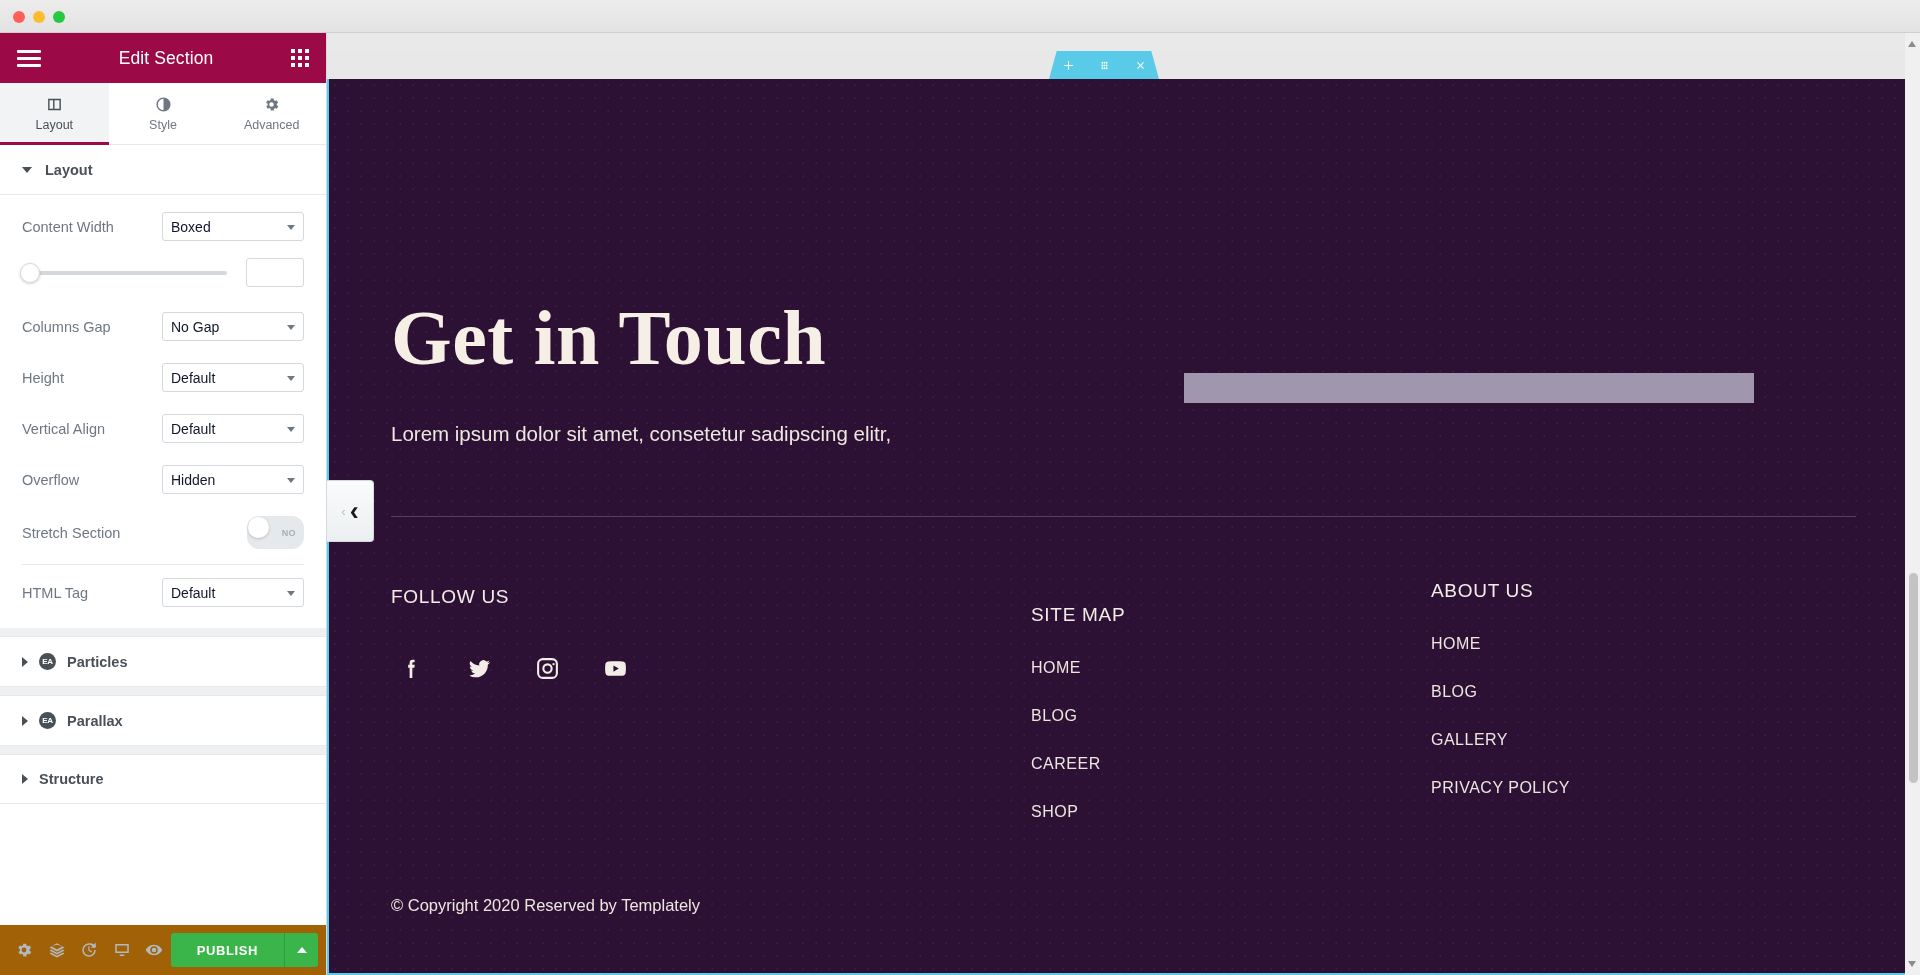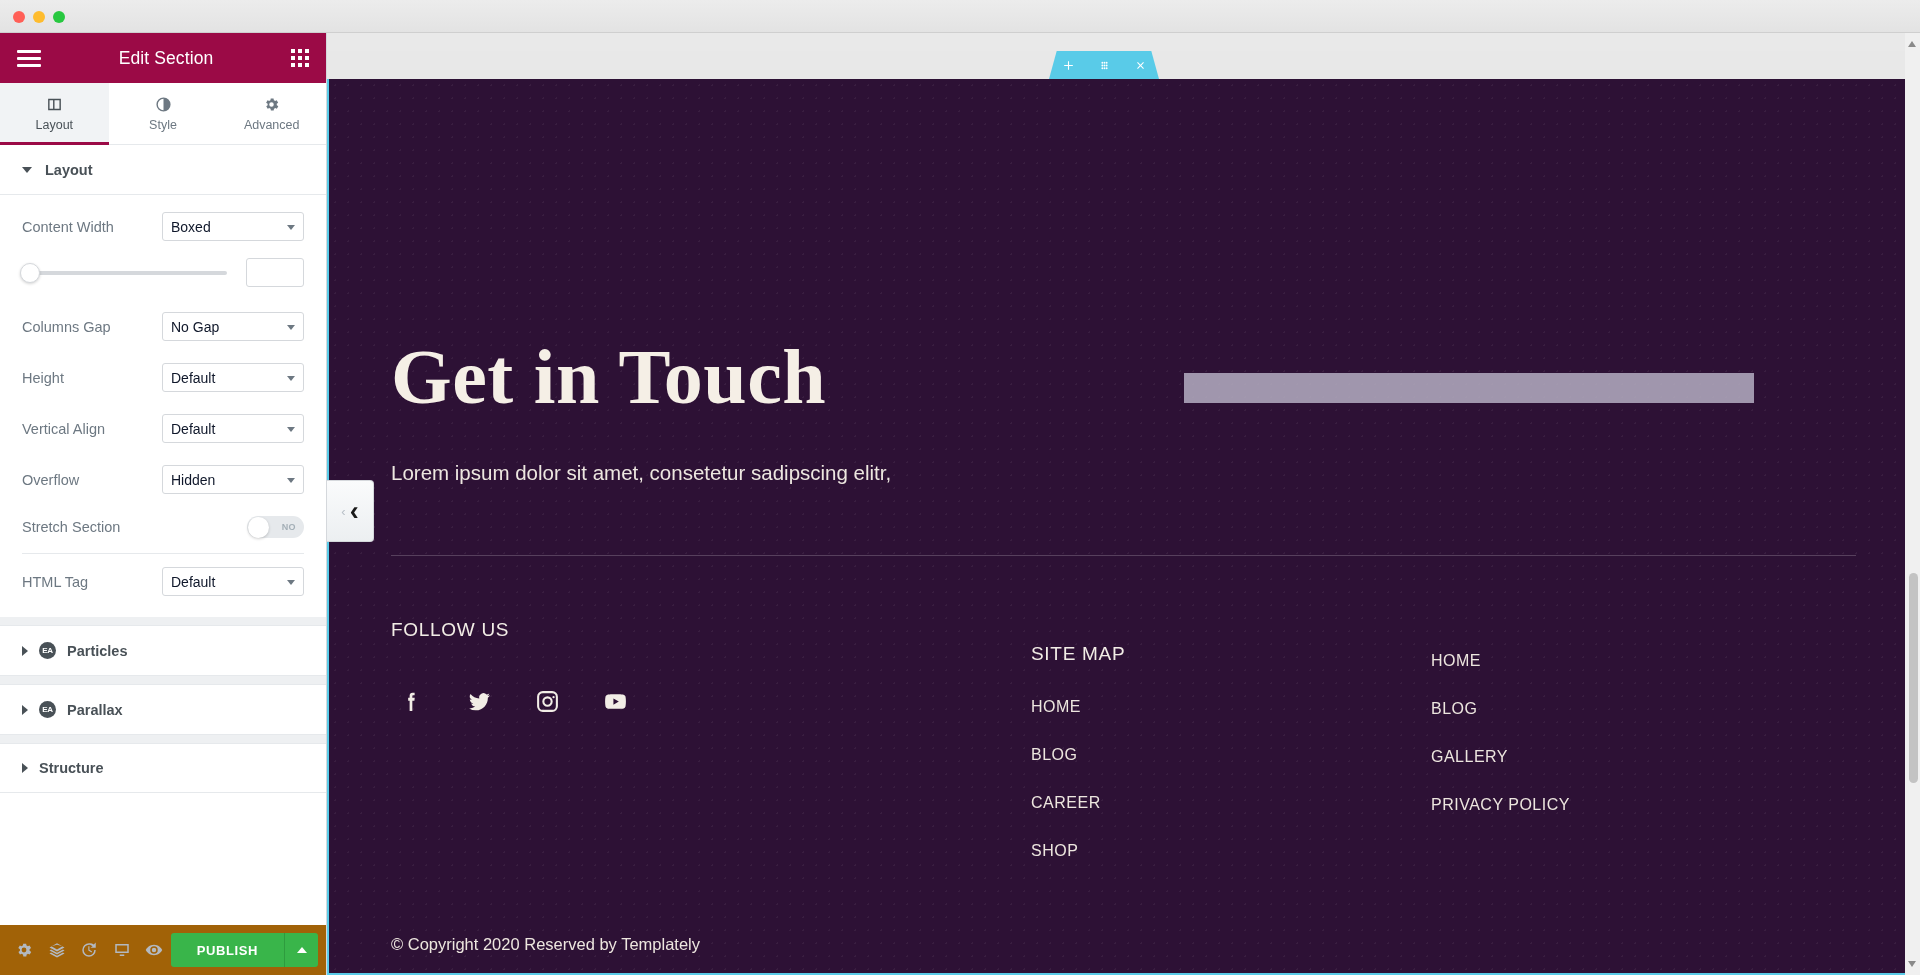--- a/index.html
+++ b/index.html
@@ -81,21 +81,21 @@
 
   .slider-row { display: flex; align-items: center; justify-content: space-between; padding: 6px 0 14px 0; }
   .slider { position: relative; width: 205px; height: 4px; background: #d5d8dc; border-radius: 2px; }
   .slider .handle {
     position: absolute; left: -2px; top: -8px; width: 20px; height: 20px; border-radius: 50%;
     background: #fff; border: 1px solid #d5d8dc; box-shadow: 0 1px 3px rgba(0,0,0,.18); cursor: pointer;
   }
   .num-input { width: 58px; height: 29px; border: 1px solid #d5d8dc; border-radius: 3px; background: #fff; }
 
   .toggle {
-    width: 57px; height: 22px; border-radius: 12px; background: #e6e9ec;
+    width: 57px; height: 33px; border-radius: 12px; background: #e6e9ec;
     position: relative; cursor: pointer; display: flex; align-items: center;
   }
   .toggle .knob {
     position: absolute; left: 1px; top: 1px; width: 21px; height: 21px; border-radius: 50%;
     background: #fff; box-shadow: 0 1px 3px rgba(0,0,0,.2);
   }
   .toggle .tlabel {
     position: absolute; right: 8px; font-size: 9px; color: #a4afb7; font-weight: bold; letter-spacing: .4px;
   }
 
@@ -161,33 +161,33 @@
     background: #2D1135;
     background-image: radial-gradient(rgba(255,255,255,.055) 1px, transparent 1px);
     background-size: 13px 13px;
     border: 2px solid #59CBE8; border-top: none;
     overflow: hidden;
   }
 
   .hero { padding: 220px 62px 0 62px; }
   .hero-title {
     font-family: "Liberation Serif", serif; font-size: 78px; color: #F5EFE6;
-    font-weight: bold; letter-spacing: .5px; line-height: 1; margin-top: 39px;
+    font-weight: bold; letter-spacing: .5px; line-height: 1;
   }
   .hero-sub { margin-top: 45px; font-size: 20.5px; color: #EDE7E0; font-weight: 300; }
   .hero-bar {
     position: absolute; left: 855px; top: 294px; width: 570px; height: 30px;
     background: #b5aec2; opacity: .85;
   }
 
   .hr { margin: 70px 62px 0 62px; height: 1px; background: rgba(255,255,255,.2); }
 
   .footer { display: flex; padding: 63px 62px 0 62px; }
   .fcol { }
-  .fcol.social { width: 640px; }
+  .fcol.social { width: 640px; margin-top: 6px; }
   .fcol.map { width: 400px; margin-top: 24px; }
   .fcol.about { width: 420px; }
   .fcol h4 {
     font-size: 19px; color: #F2EDE6; font-weight: normal; letter-spacing: .7px;
   }
   .social-row { display: flex; gap: 43px; margin-top: 48px; padding-left: 8px; }
   .social-row a { color: #F2EDE6; display: block; }
   .social-row svg { width: 25px; height: 25px; fill: currentColor; }
   .flist { margin-top: 33px; }
   .flist a {
@@ -473,20 +473,21 @@
           <h4>SITE MAP</h4>
           <nav class="flist">
             <a href="#">HOME</a>
             <a href="#">BLOG</a>
             <a href="#">CAREER</a>
             <a href="#">SHOP</a>
           </nav>
         </div>
 
         <div class="fcol about">
+          <h4>ABOUT US</h4>
           <nav class="flist">
             <a href="#">HOME</a>
             <a href="#">BLOG</a>
             <a href="#">GALLERY</a>
             <a href="#">PRIVACY POLICY</a>
           </nav>
         </div>
 
       </div>
 

